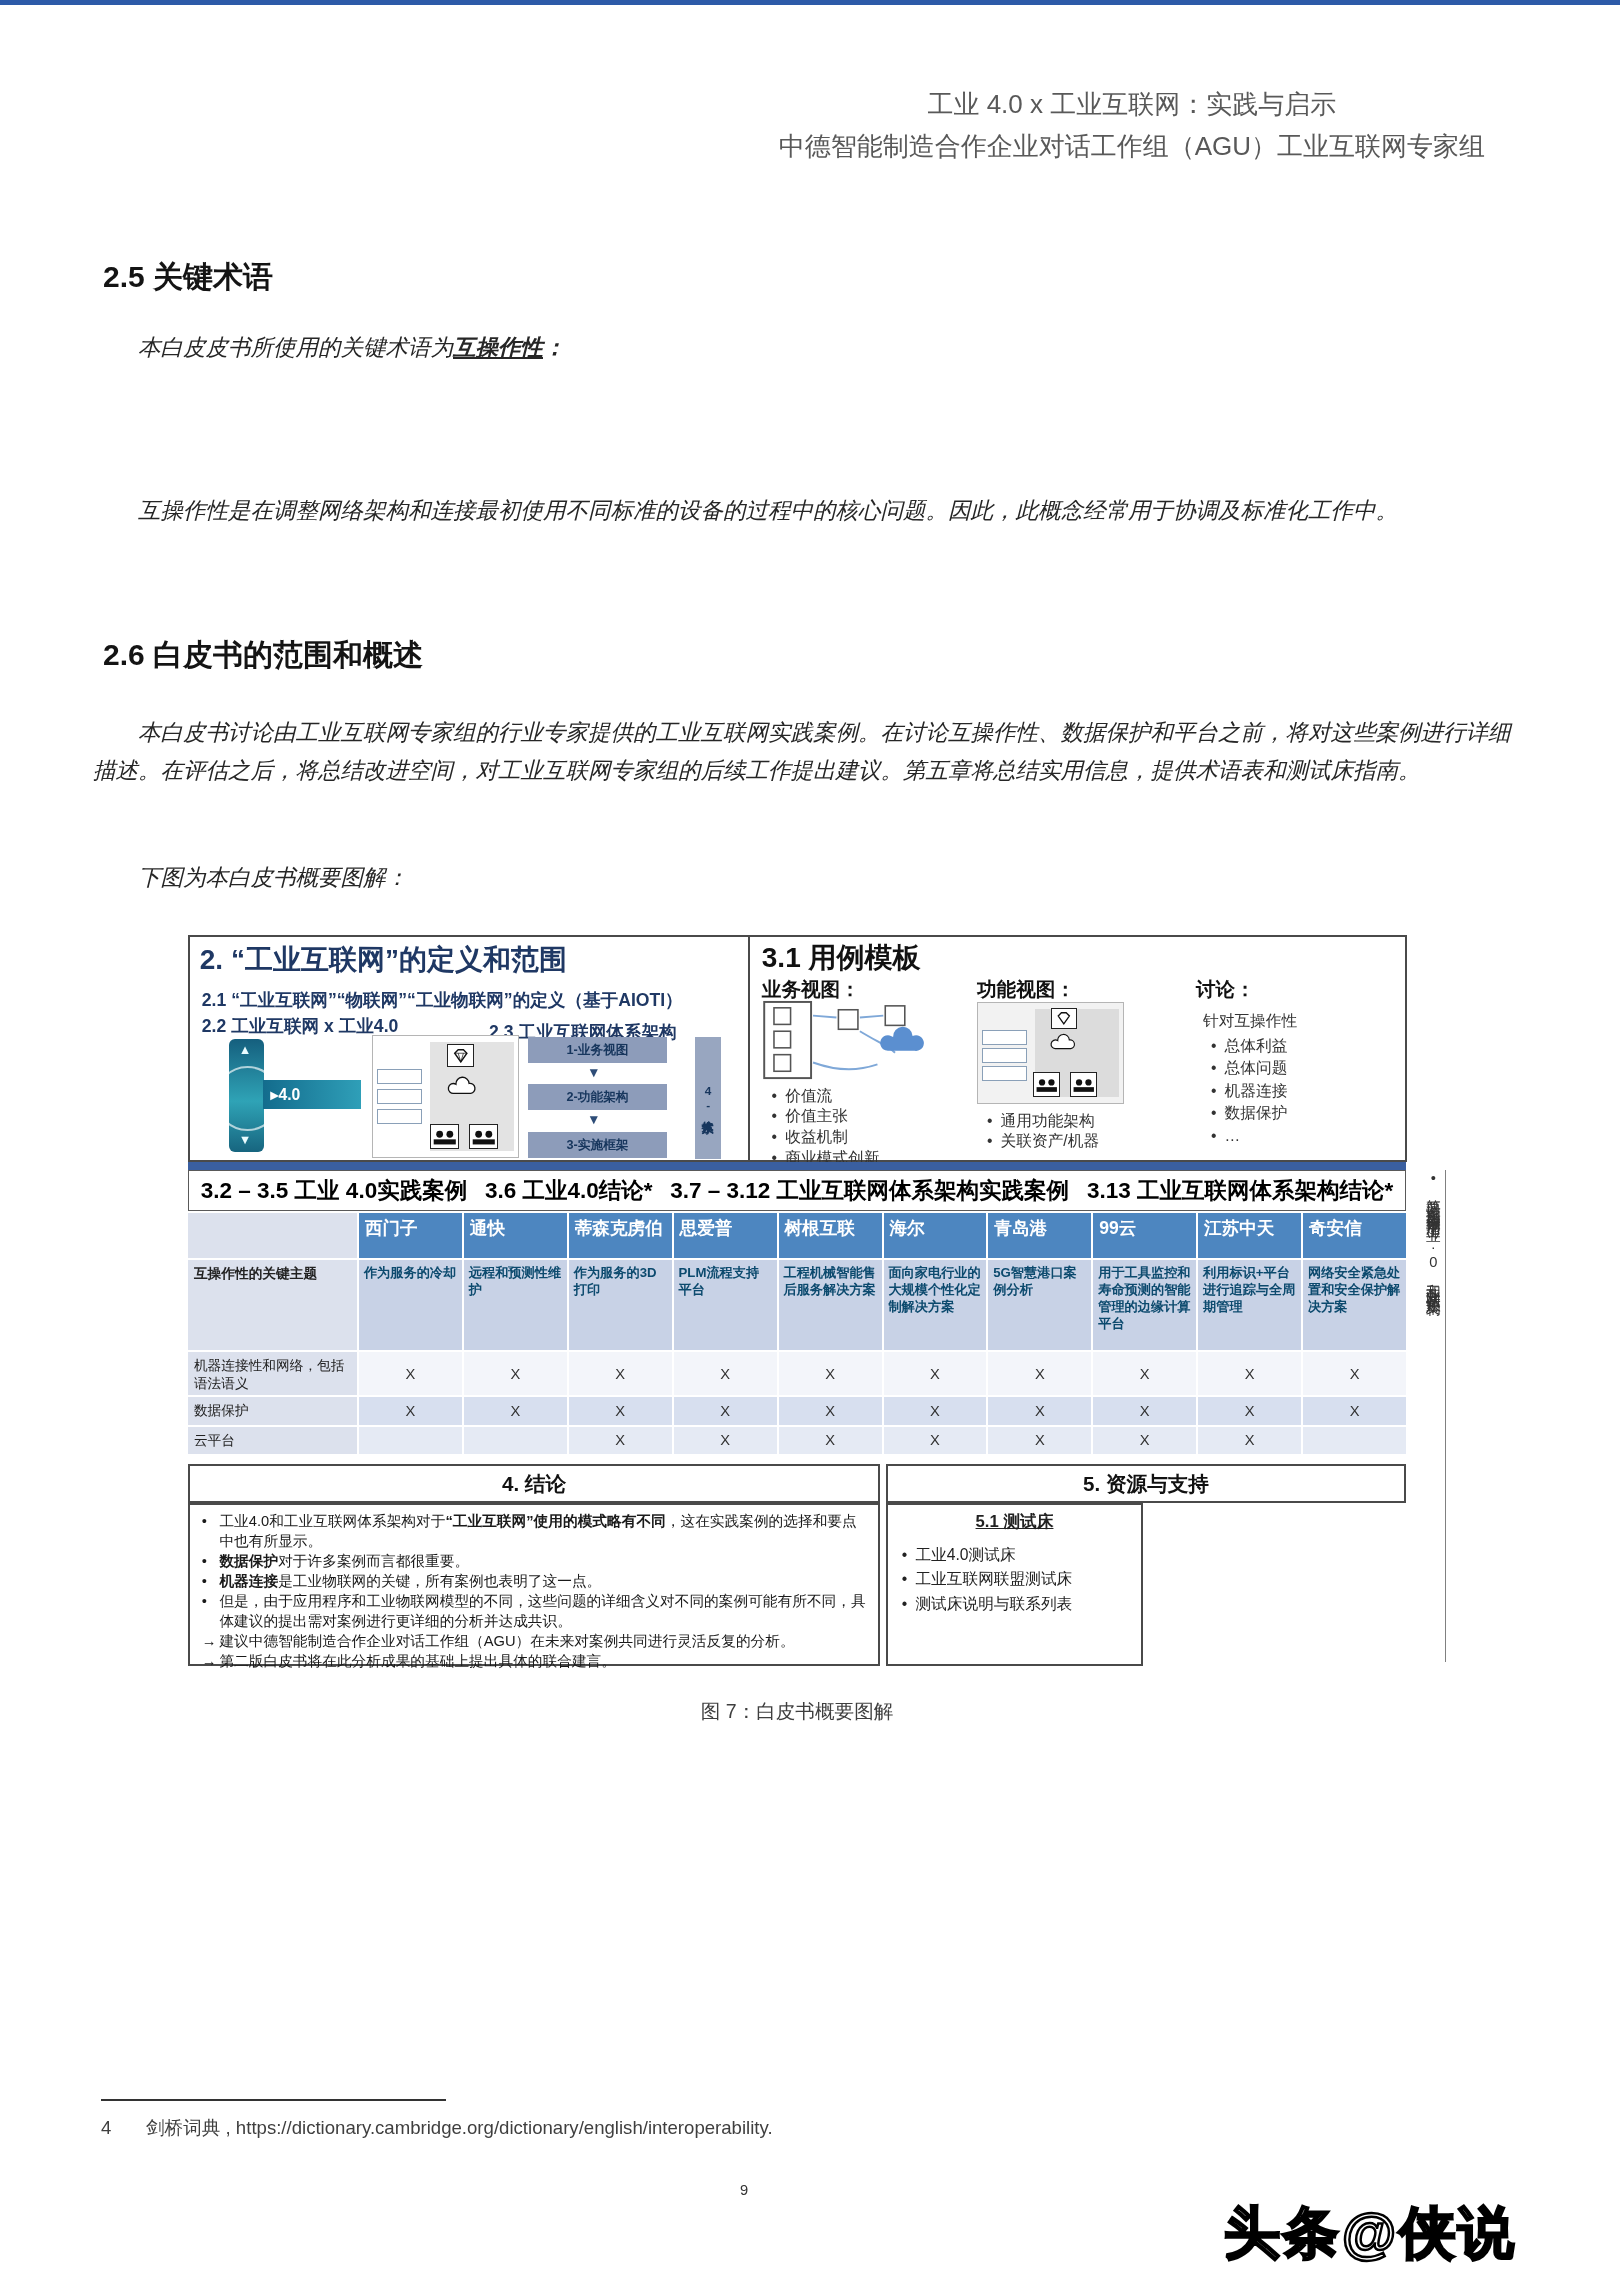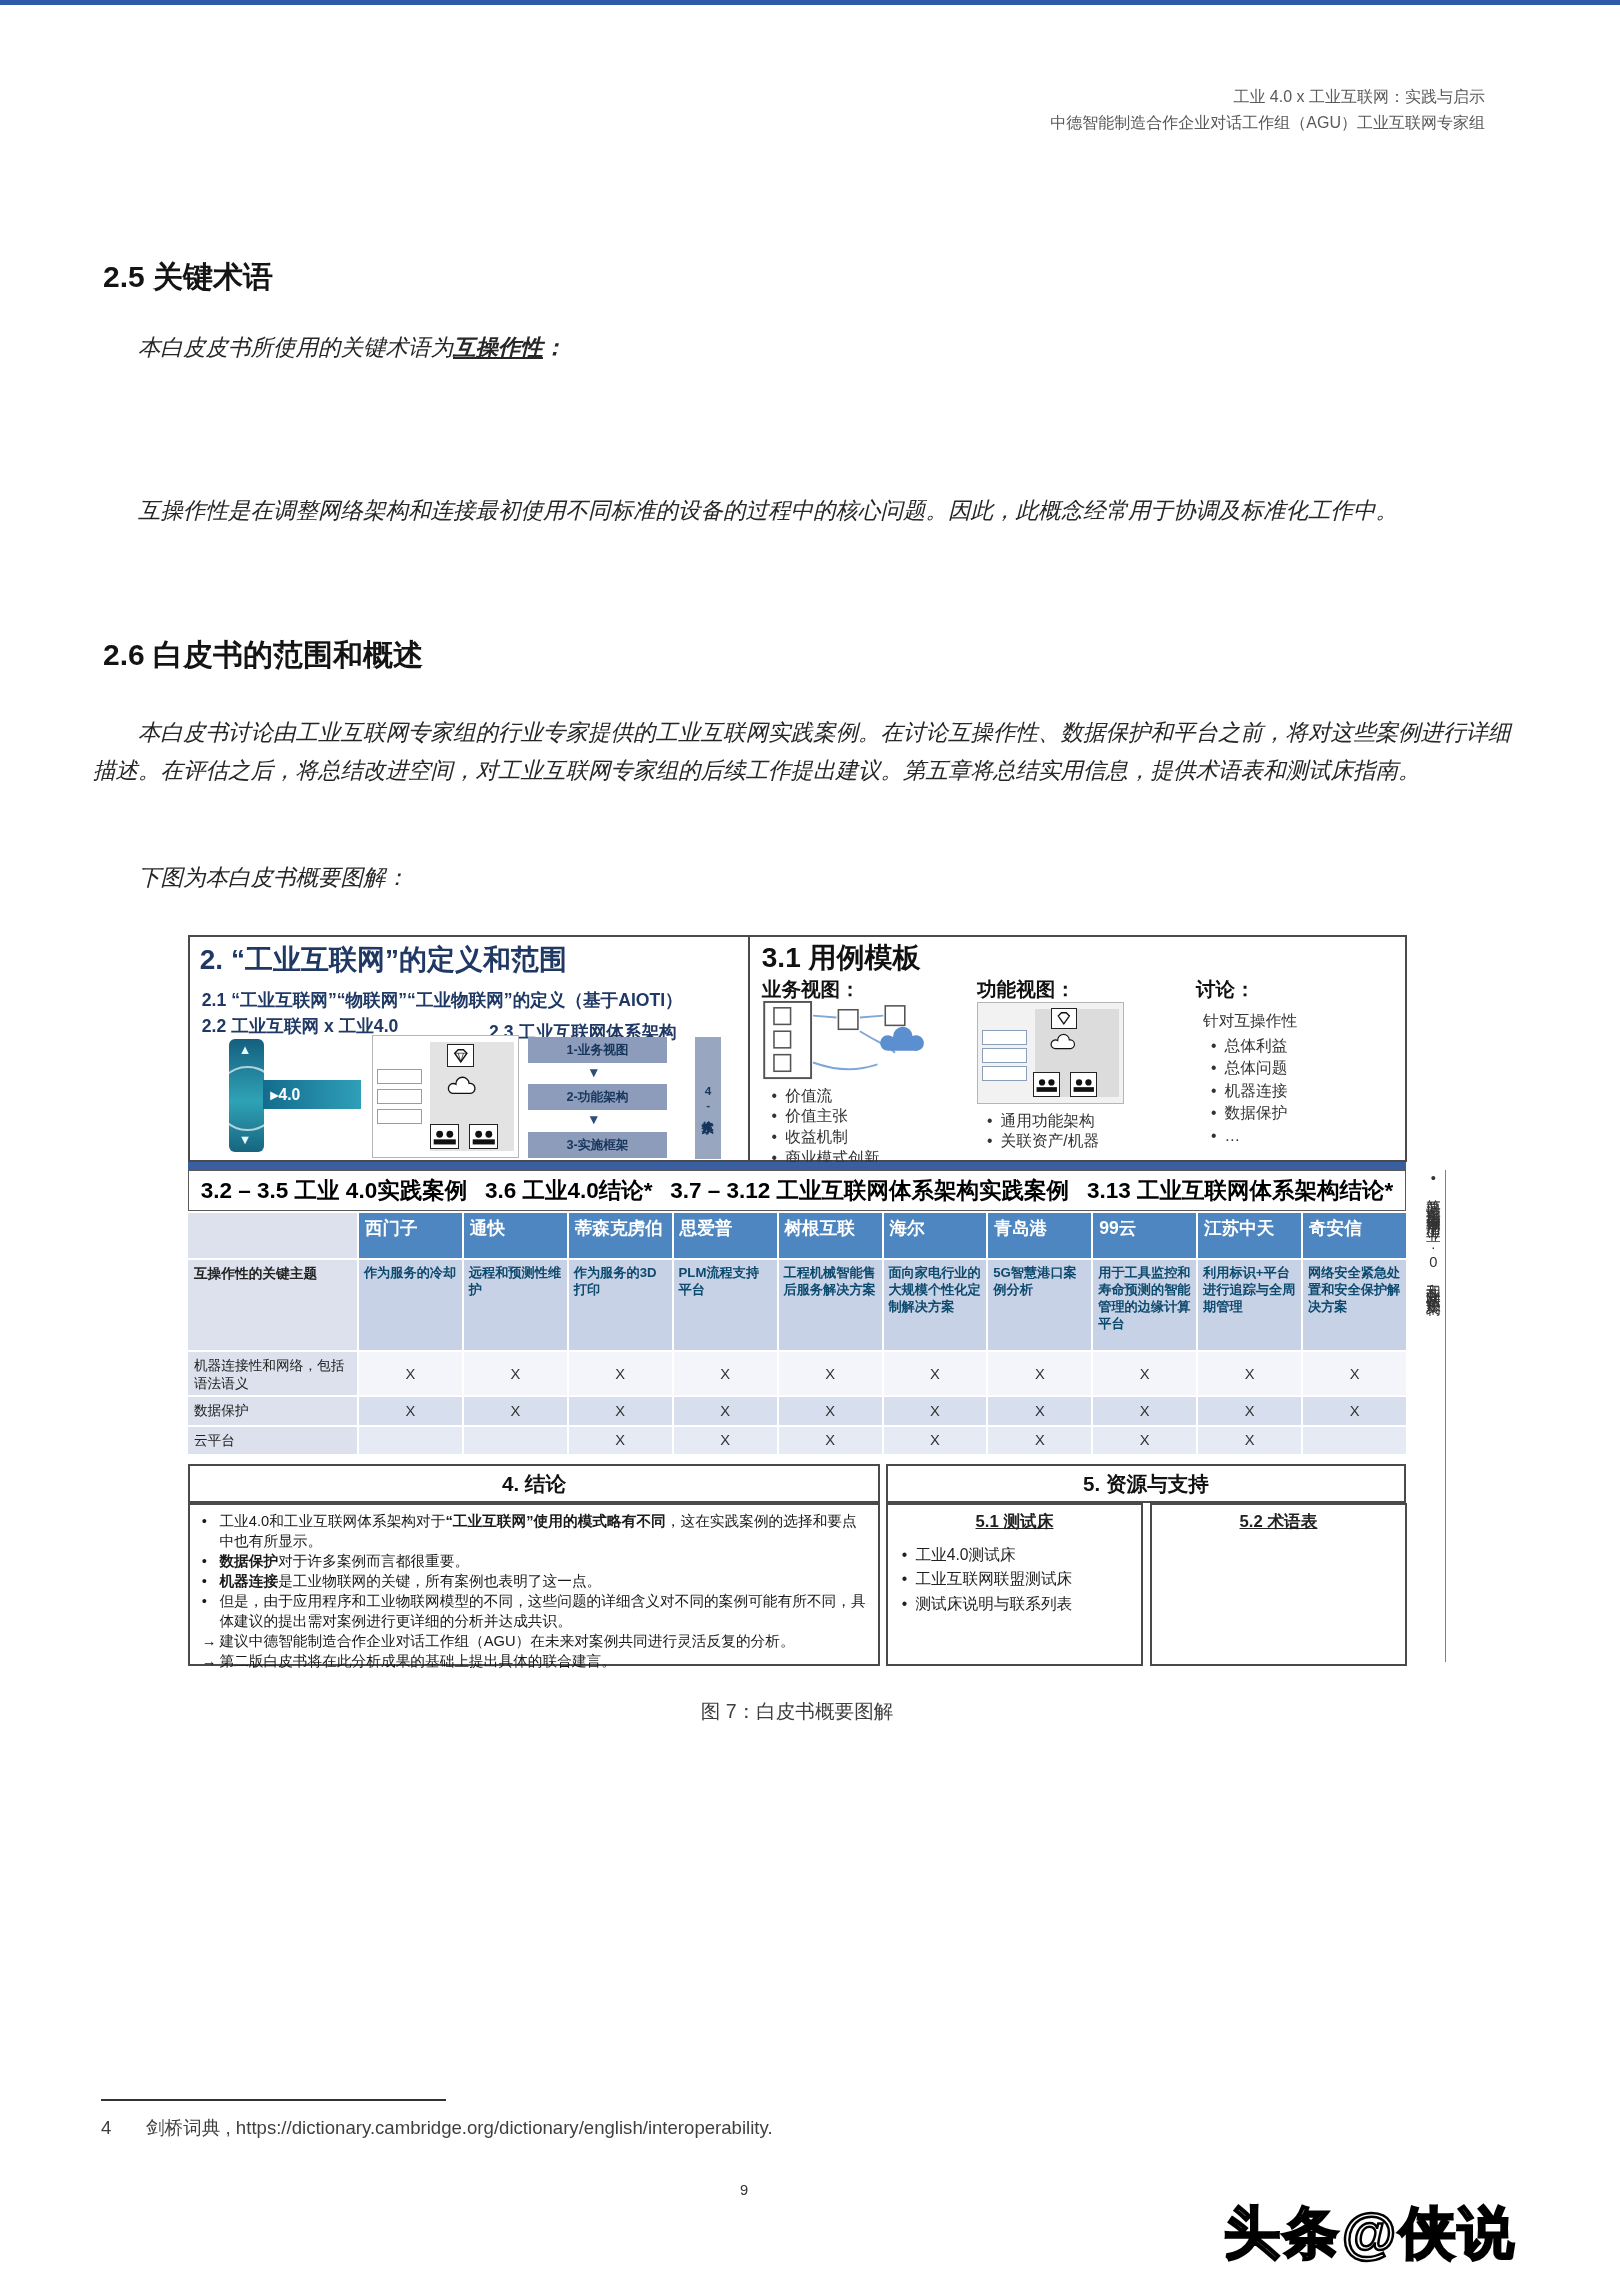--- a/index.html
+++ b/index.html
@@ -1,21 +1,21 @@
 <!DOCTYPE html>
 <html><head>
 <meta charset="utf-8">
 <style>
   html,body{margin:0;padding:0;background:#e8e8e8;}
   .page{position:relative;width:1620px;height:2292px;background:#ffffff;margin:0 auto;
         font-family:"Liberation Sans",sans-serif;color:#222;overflow:hidden;}
   .top-rule{position:absolute;left:0;top:0;width:1620px;height:4.9px;background:#2d5aa8;}
 
   
-  .doc-header{position:absolute;top:84px;right:135px;text-align:right;font-size:16px;
+  .doc-header{position:absolute;top:84px;right:135px;text-align:center;font-size:26px;
               color:#595959;line-height:1.6;}
 
   
   .h2{position:absolute;left:103px;font-size:30px;font-weight:bold;color:#141414;
       font-family:"Liberation Sans",sans-serif;}
   .para{position:absolute;left:93px;width:1419px;font-size:22.5px;line-height:38px;
         color:#262626;text-indent:2em;font-family:"Liberation Serif",serif;font-style:italic;}
   .term{font-weight:bold;text-decoration:underline;}
   .bold{font-weight:bold;}
   sup{font-size:13.7px;}
@@ -350,23 +350,20 @@
 
     <div class="body-box" style="left:698px;top:574px;width:257px;height:163px;">
       <span class="sub-title">5.1 测试床</span>
       <div class="sub-list">
         <div>工业4.0测试床</div>
         <div>工业互联网联盟测试床</div>
         <div>测试床说明与联系列表</div>
       </div>
     </div>
 
-    <div class="body-box" style="left:962px;top:574px;width:257px;height:163px;">
-      <span class="sub-title">5.2 术语表</span>
-    </div>
   </div>
 
   <div class="caption">图 7：白皮书概要图解</div>
 
   <div class="foot-rule"></div>
   <div class="footnote">
     <span class="fn-num">4</span><span>剑桥词典 , https://dictionary.cambridge.org/dictionary/english/interoperability.</span>
   </div>
 
   <div class="page-num">9</div>

